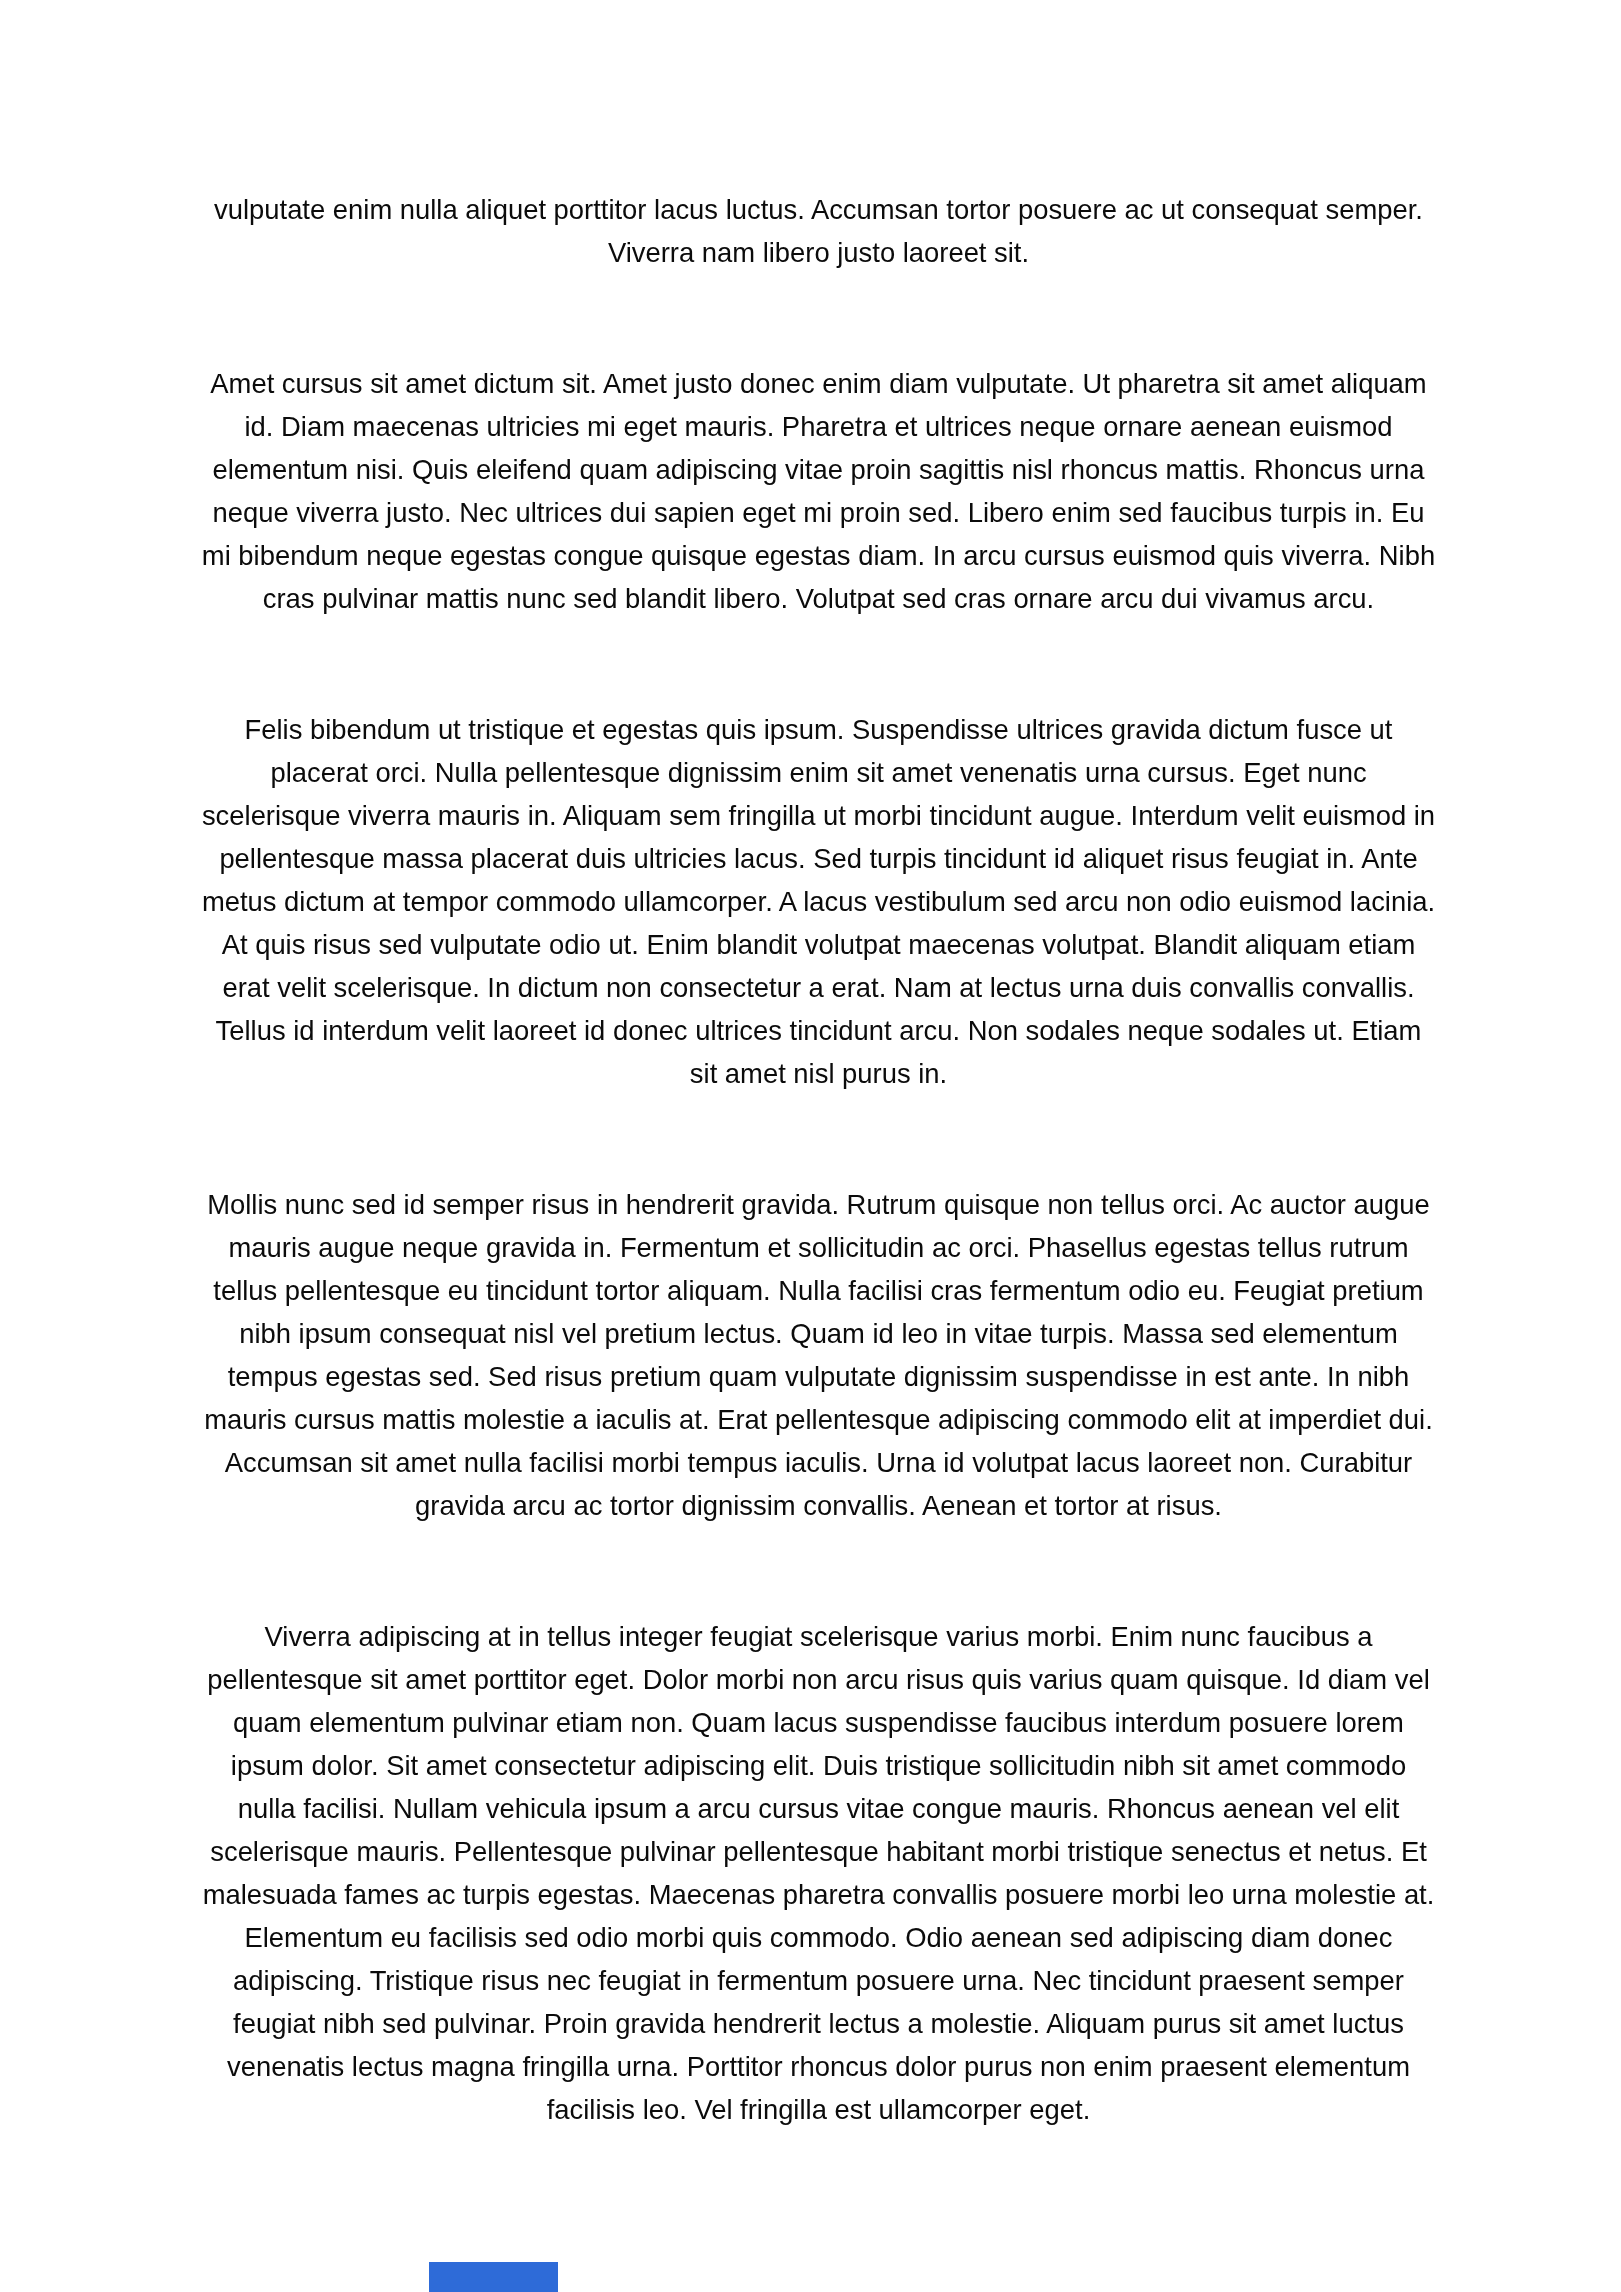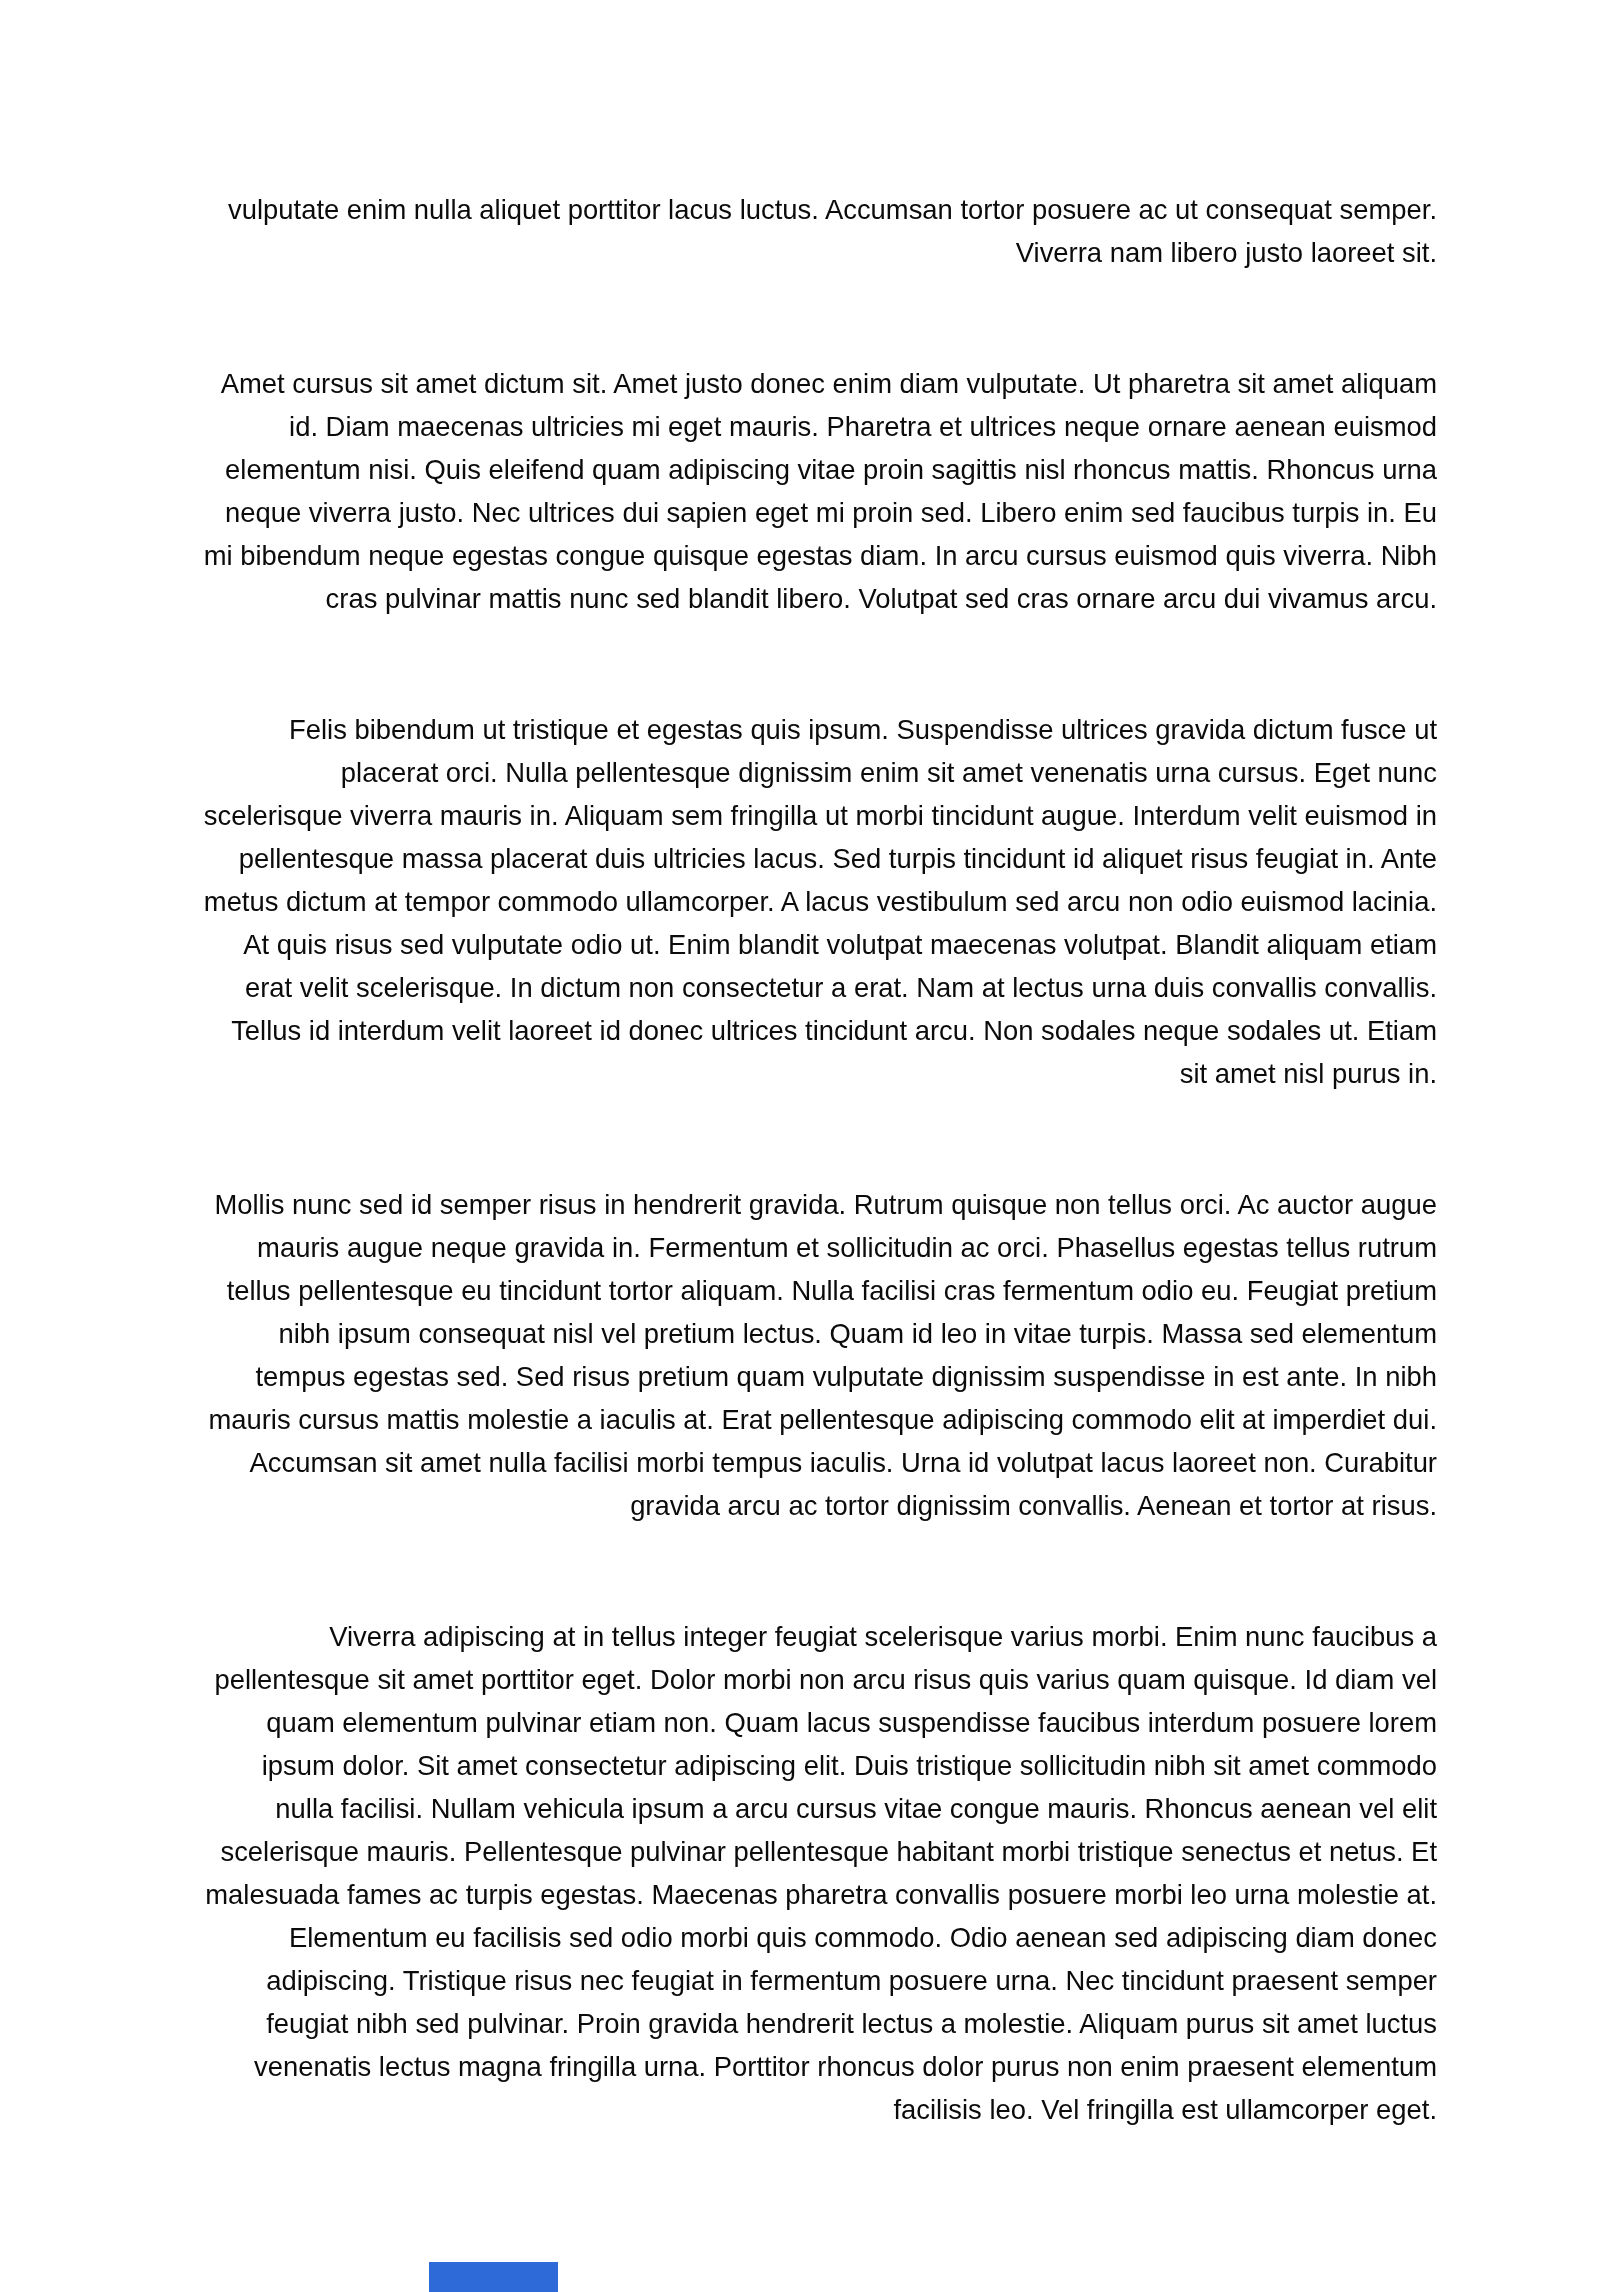--- a/index.html
+++ b/index.html
@@ -20,21 +20,21 @@
   }
   .content {
     position: absolute;
     left: 200px;
     top: 188px;
     width: 1237px;
     font-family: "Liberation Sans", sans-serif;
     font-size: 27.4px;
     line-height: 43px;
     color: #0b0b0b;
-    text-align: right;
+    text-align: center;
   }
   .content p {
     margin: 0 0 88px 0;
     padding: 0;
   }
   .blue-bar {
     position: absolute;
     left: 429px;
     bottom: 0;
     width: 129px;

